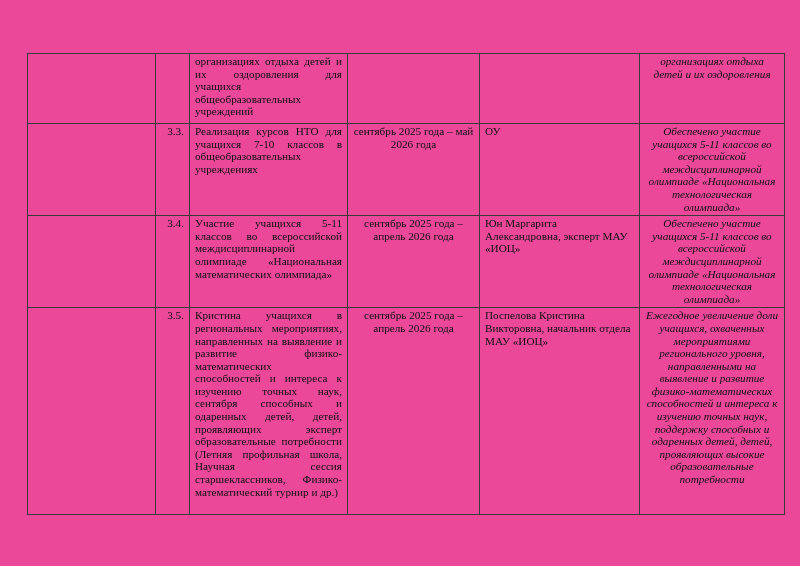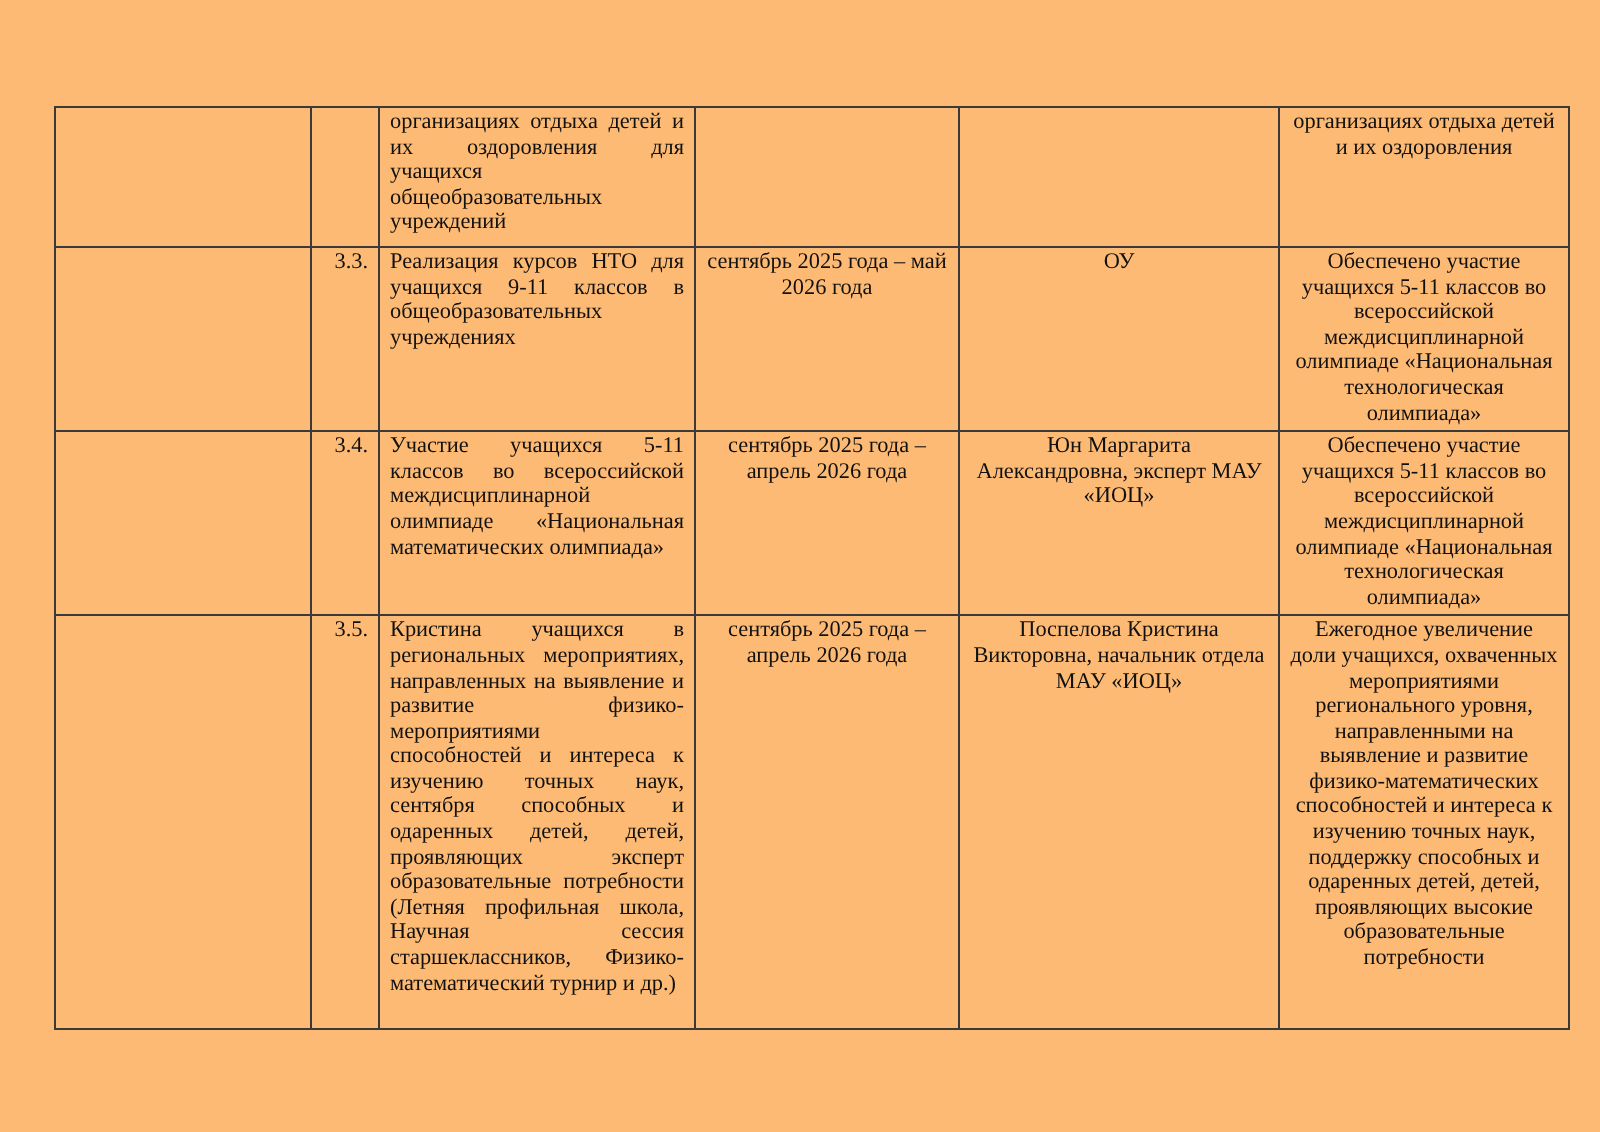--- a/index.html
+++ b/index.html
@@ -1,27 +1,27 @@
 <!DOCTYPE html>
 <html><head>
 <meta charset="utf-8">
 <style>
   html, body { margin: 0; padding: 0; background: #ffffff; }
   body { width: 800px; height: 566px; position: relative; overflow: hidden;
          font-family: "Liberation Serif", "DejaVu Serif", serif; color: #111; }
-  .page { position: absolute; left: 0; top: 0; width: 800px; height: 566px; background: #fdba74; }
+  .page { position: absolute; left: 0; top: 0; width: 800px; height: 566px; background: #ec4899; }
   table.plan { position: absolute; left: 27px; top: 53px; border-collapse: collapse;
                table-layout: fixed; font-size: 11.2px; line-height: 12.6px; }
   table.plan td { border: 1px solid #3a3a3a; vertical-align: top; padding: 1px 5px 2px 5px; }
   .c0 { width: 117px; }
   .c1 { width: 23px; text-align: right; }
   .c2 { width: 147px; text-align: justify; }
   .c3 { width: 121px; text-align: center; }
-  .c4 { width: 149px; text-align: center; }
-  .c5 { width: 134px; text-align: center; }
+  .c4 { width: 149px; }
+  .c5 { width: 134px; text-align: center; font-style: italic; }
   .line { display: block; text-align: justify; text-align-last: justify; }
   .line.last { text-align-last: left; }
   .r0 td { height: 66px; }
   .r1 td { height: 86px; }
   .r2 td { height: 87px; }
   .r3 td { height: 203px; }
   .r4 td { height: 8px; }
 </style>
 </head>
 <body>
@@ -51,21 +51,21 @@
       <td class="c3"></td>
       <td class="c4"></td>
       <td class="c5">организациях отдыха детей и их оздоровления</td>
     </tr>
 
     <tr class="r1">
       <td class="c0"></td>
       <td class="c1">3.3.</td>
       <td class="c2">
         <span class="line">Реализация курсов НТО для</span>
-        <span class="line">учащихся 9-11 классов в</span>
+        <span class="line">учащихся 7-10 классов в</span>
         <span class="line last">общеобразовательных</span>
         <span class="line last">учреждениях</span>
       </td>
       <td class="c3">сентябрь 2025 года – май 2026 года</td>
       <td class="c4">ОУ</td>
       <td class="c5">Обеспечено участие учащихся 5-11 классов во всероссийской междисциплинарной олимпиаде «Национальная технологическая олимпиада»</td>
     </tr>
 
     <tr class="r2">
       <td class="c0"></td>
@@ -83,21 +83,21 @@
     </tr>
 
     <tr class="r3">
       <td class="c0"></td>
       <td class="c1">3.5.</td>
       <td class="c2">
         <span class="line">Кристина учащихся в</span>
         <span class="line">региональных мероприятиях,</span>
         <span class="line">направленных на выявление и</span>
         <span class="line">развитие физико-</span>
-        <span class="line last">мероприятиями</span>
+        <span class="line last">математических</span>
         <span class="line">способностей и интереса к</span>
         <span class="line">изучению точных наук,</span>
         <span class="line">сентября способных и</span>
         <span class="line">одаренных детей, детей,</span>
         <span class="line">проявляющих эксперт</span>
         <span class="line">образовательные потребности</span>
         <span class="line">(Летняя профильная школа,</span>
         <span class="line">Научная сессия</span>
         <span class="line">старшеклассников, Физико-</span>
         <span class="line last">математический турнир и др.)</span>

